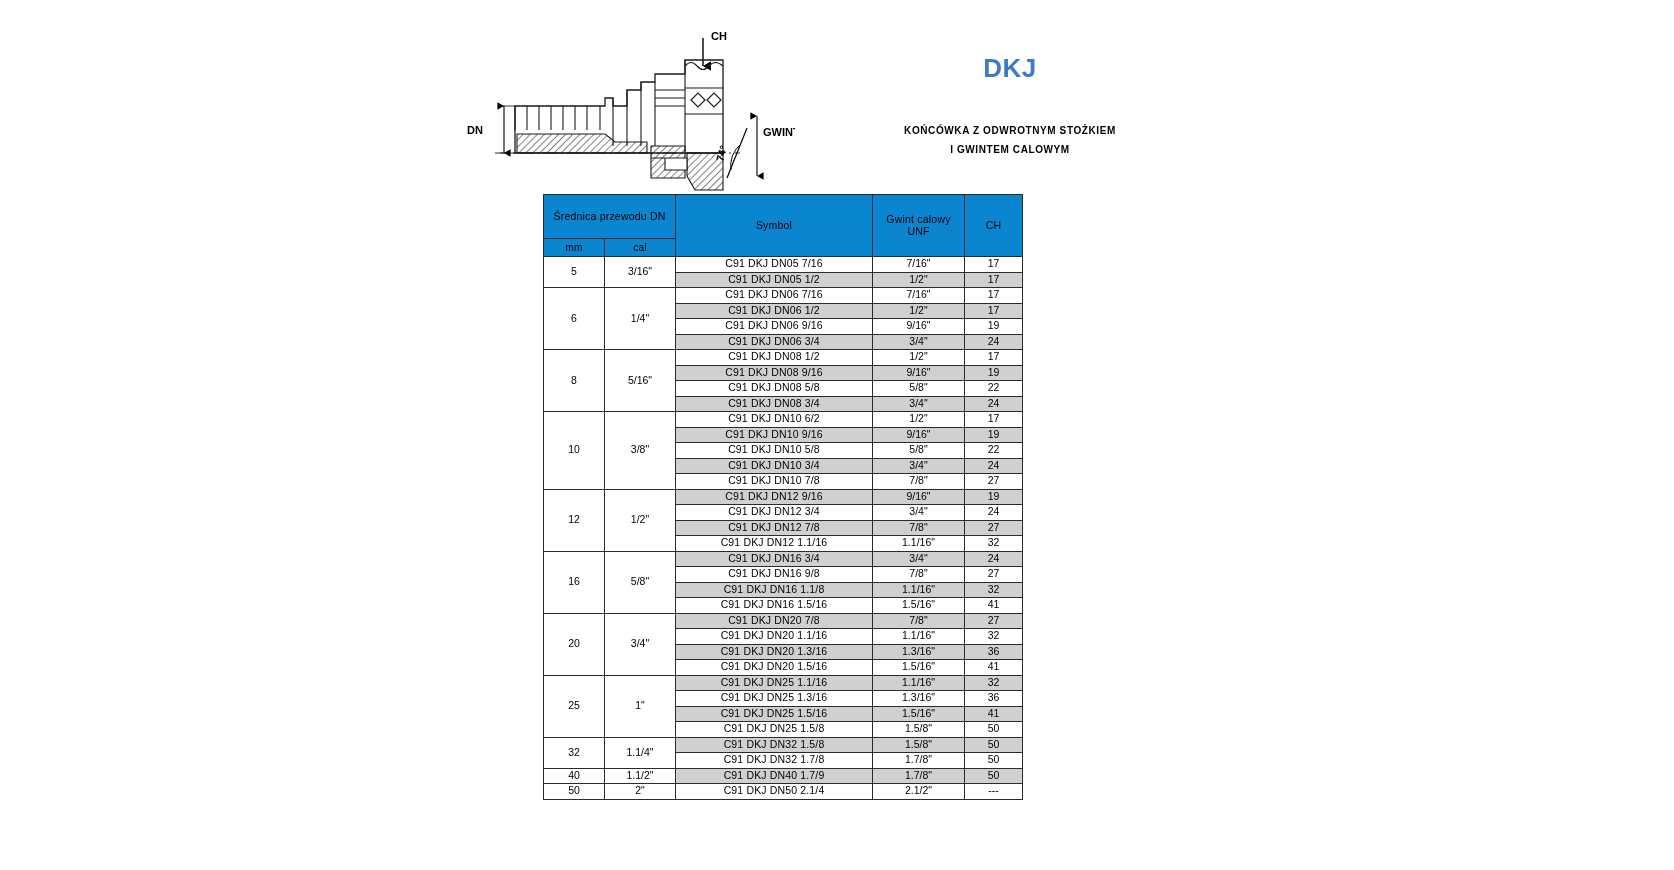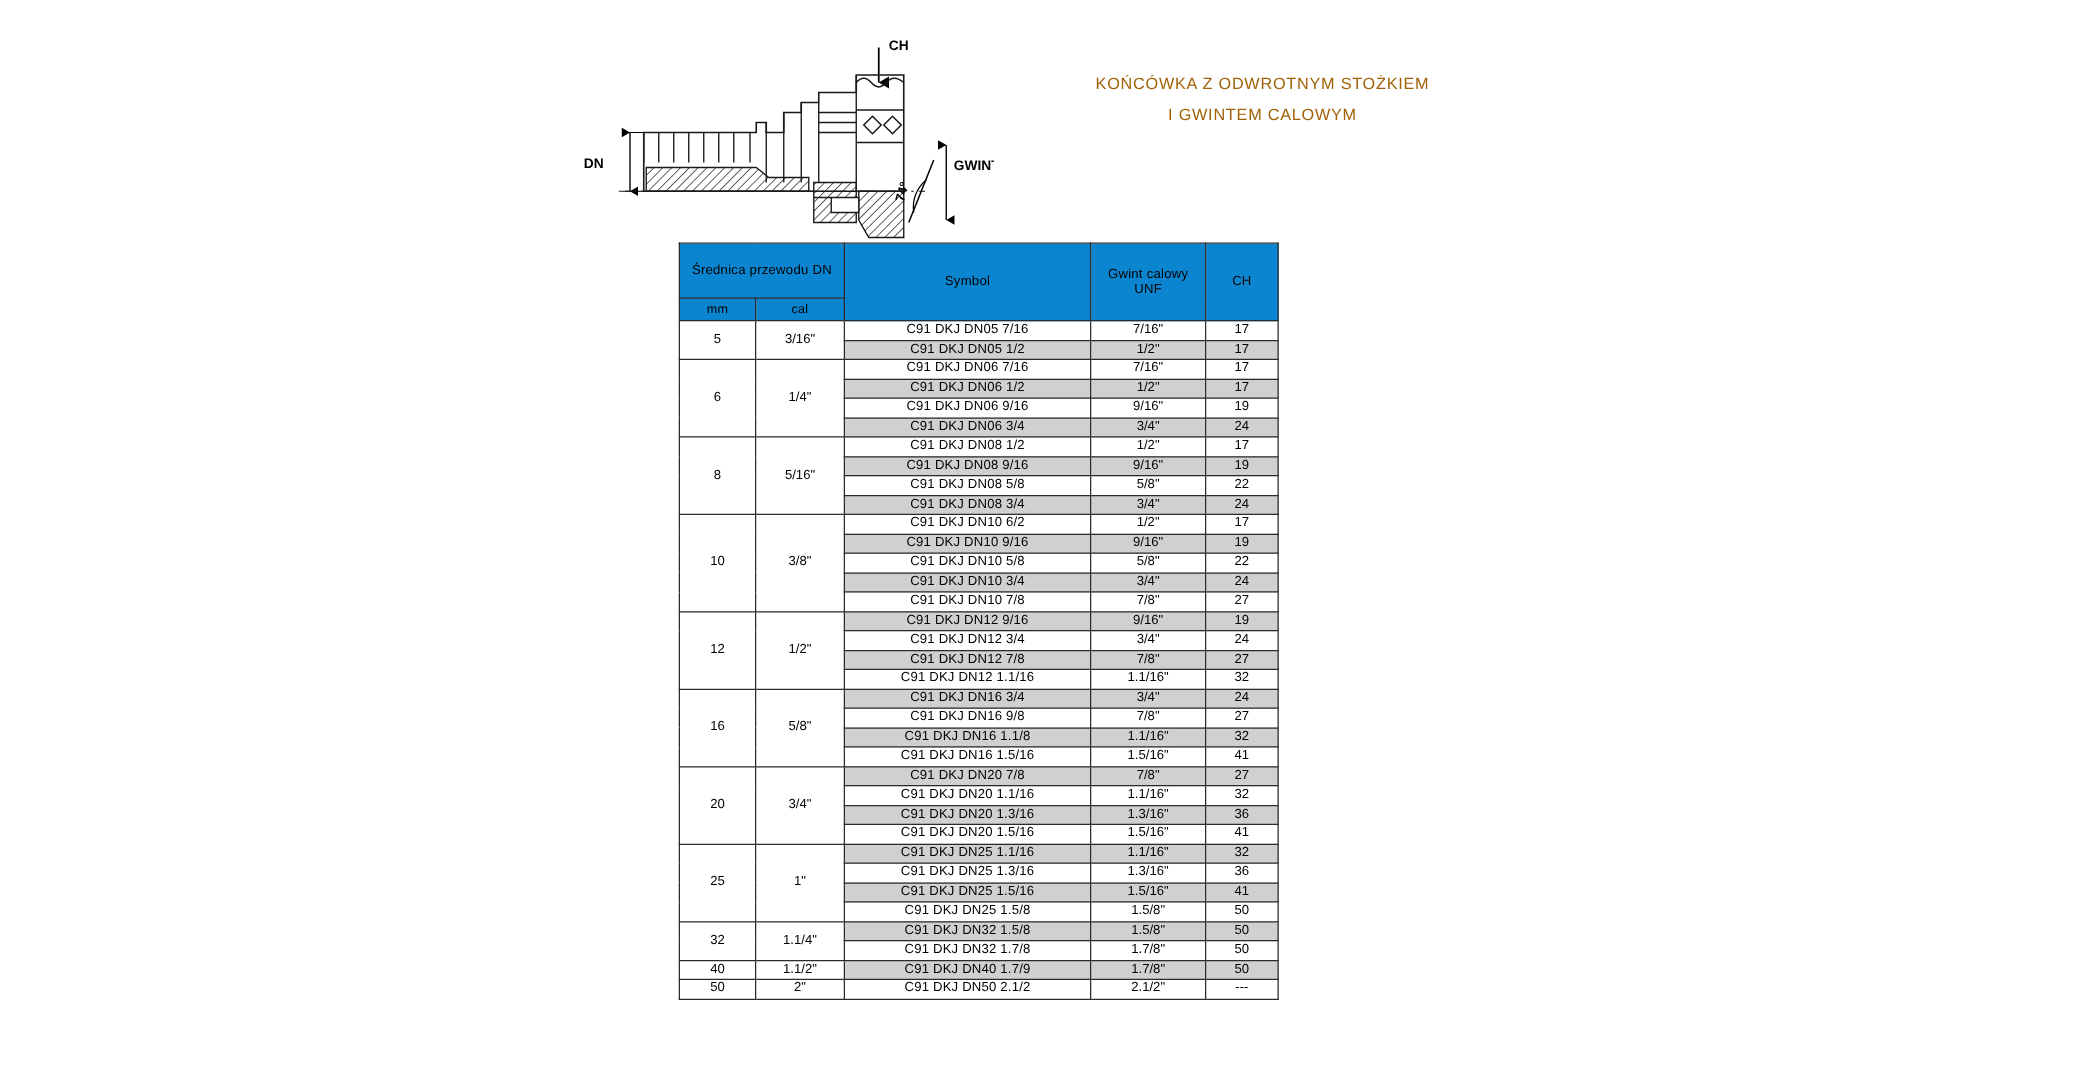--- a/index.html
+++ b/index.html
@@ -41,23 +41,23 @@
   }
   #product-code {
     color: #3b7dc4;
     font-size: 26px;
     font-weight: bold;
     letter-spacing: 0.5px;
     margin: 0 0 40px 0;
     line-height: 1;
   }
   .subtitle-line {
-    color: #a16207;
-    font-size: 13px;
-    font-weight: normal;
+    color: #000000;
+    font-size: 10px;
+    font-weight: bold;
     letter-spacing: 0.6px;
     line-height: 1.9;
     white-space: nowrap;
   }
 
   
   #spec-table {
     position: absolute;
     left: 543px;
     top: 194px;
@@ -170,20 +170,21 @@
       </g>
 
       <g>
         <line x1="302" y1="98" x2="302" y2="158" stroke="#000" stroke-width="1.1" marker-start="url(#arrowUp)" marker-end="url(#arrowDown)"></line>
         <text x="308" y="118" font-family="Liberation Sans, sans-serif" font-size="11" font-weight="bold" fill="#000">GWINT</text>
       </g>
     </svg>
   </div>
 
   <div id="title-block">
+    <div id="product-code">DKJ</div>
     <div class="subtitle-line">KOŃCÓWKA Z ODWROTNYM STOŻKIEM</div>
     <div class="subtitle-line">I GWINTEM CALOWYM</div>
   </div>
 </div>
 
 <table id="spec-table">
   <thead>
     <tr>
       <th class="hdr hdr-dn col-mm" colspan="2">Średnica przewodu DN</th>
       <th class="hdr hdr-tall col-sym" rowspan="2">Symbol</th>
@@ -385,18 +386,18 @@
       <tr class="shaded">
         <td class="dn-group col-mm" rowspan="1">40</td>
         <td class="dn-group col-cal" rowspan="1">1.1/2"</td>
         <td class="sym col-sym">C91 DKJ DN40 1.7/9</td>
         <td class="unf col-unf">1.7/8"</td>
         <td class="ch col-ch">50</td>
       </tr>
       <tr>
         <td class="dn-group col-mm" rowspan="1">50</td>
         <td class="dn-group col-cal" rowspan="1">2"</td>
-        <td class="sym col-sym">C91 DKJ DN50 2.1/2</td>
+        <td class="sym col-sym">C91 DKJ DN50 2.1/4</td>
         <td class="unf col-unf">2.1/2"</td>
         <td class="ch col-ch">---</td>
       </tr>
     </tbody>
 </table>
 
 </body></html>

